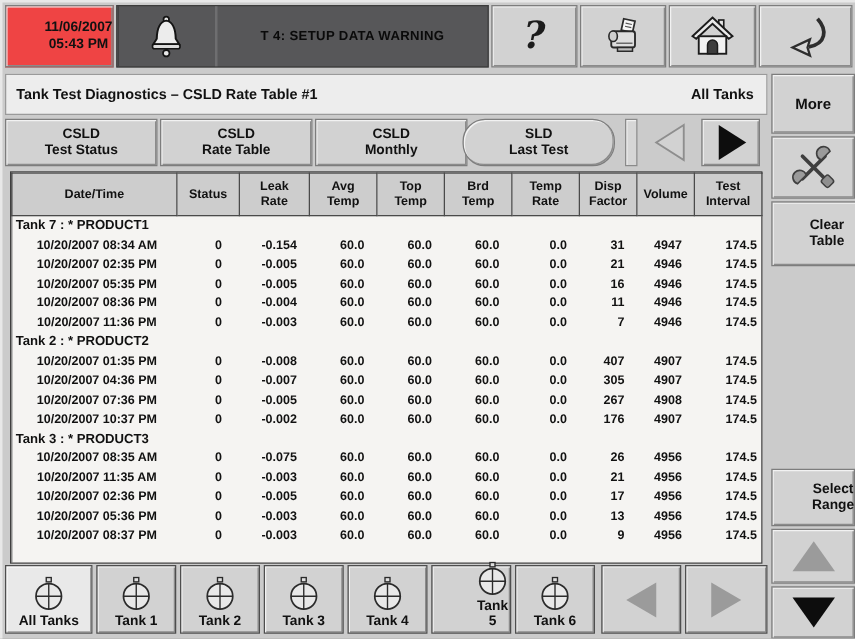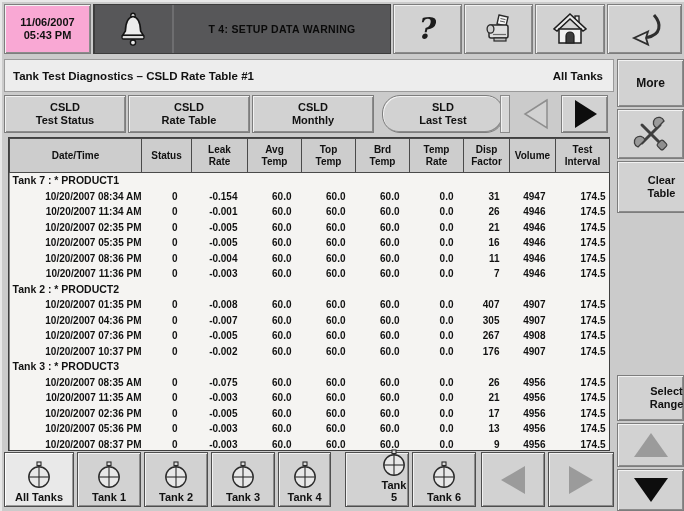--- a/index.html
+++ b/index.html
@@ -10,21 +10,21 @@
     border-top:2px solid #e8e8e8;border-left:2px solid #e8e8e8;box-sizing:border-box;
   }
   .btn{
     position:absolute;background:#d2d2d2;border:1px solid #7d7d7d;
     box-shadow:inset 1px 1px 0 #f2f2f2, inset -1px -1px 0 #8b8b8b;
     display:flex;align-items:center;justify-content:center;text-align:center;
     box-sizing:border-box;cursor:default;
   }
   .btn .two-line{line-height:13px;font-size:11px;}
   
-  #datetime{left:2px;top:2px;width:87px;height:50px;font-size:11px;line-height:14px;background:#f9a8d4;}
+  #datetime{left:2px;top:2px;width:87px;height:50px;font-size:11px;line-height:14px;background:#ef4444;justify-content:flex-end;}
   #alarm-bar{
     position:absolute;left:91px;top:2px;width:298px;height:50px;background:#575759;
     border:1px solid #3c3c3c;box-sizing:border-box;display:flex;align-items:center;
   }
   #bell-zone{width:78px;height:100%;display:flex;align-items:center;justify-content:center;border-right:2px solid #6e6e70;box-shadow:1px 0 0 #3c3c3c inset;}
   #alarm-title{flex:1;text-align:center;font-size:10.5px;color:#0a0a0a;letter-spacing:.3px;}
   .tb-btn{top:2px;height:50px;}
   #help-btn{left:391px;width:69px;}
   #print-btn{left:462px;width:69px;}
   #home-btn{left:533px;width:70px;}
@@ -32,21 +32,21 @@
   #help-glyph{font-family:"DejaVu Serif","Liberation Serif",serif;font-size:30px;font-style:italic;color:#1c1c1c;line-height:30px;}
   
   #title-row{
     position:absolute;left:2px;top:57px;width:610px;height:33px;background:#ededed;
     border:1px solid #9a9a9a;box-sizing:border-box;display:flex;align-items:center;font-size:11.5px;
   }
   #page-title{padding-left:8px;flex:1;text-align:left;}
   #scope-label{padding-right:10px;}
   
   .tab{top:93px;height:38px;width:122px;}
-  #tab-0{left:2px;} #tab-1{left:126px;} #tab-2{left:250px;} #tab-3{left:380px;border-radius:18px;}
+  #tab-0{left:2px;} #tab-1{left:126px;} #tab-2{left:250px;} #tab-3{left:368px;border-radius:18px;}
   #tab-sliver{left:498px;top:93px;width:10px;height:38px;position:absolute;background:#d6d6d6;border:1px solid #8a8a8a;box-shadow:inset 1px 1px 0 #f0f0f0;box-sizing:border-box;}
   .tab-arrow{position:absolute;top:93px;width:47px;height:38px;display:flex;align-items:center;justify-content:center;}
   #tab-left-arrow{left:510px;}
   #tab-right-arrow{left:559px;background:#d2d2d2;border:1px solid #7d7d7d;box-shadow:inset 1px 1px 0 #f2f2f2, inset -1px -1px 0 #8b8b8b;box-sizing:border-box;}
   
   #more-btn{left:615px;top:57px;width:67px;height:48px;font-size:12px;}
   #tools-btn{left:615px;top:107px;width:67px;height:50px;}
   #clear-btn{left:615px;top:159px;width:89px;height:52px;}
   #select-btn{left:615px;top:373px;width:67px;height:46px;padding-left:32px;}
   #scroll-up-btn{left:615px;top:421px;width:67px;height:44px;}
@@ -55,30 +55,30 @@
   #data-table-wrap{
     position:absolute;left:6px;top:135px;width:602px;height:314px;background:#f5f4f2;
     border:1px solid #3f3f3f;box-sizing:border-box;box-shadow:1px 0 0 #8a8a8a inset;
   }
   table{border-collapse:collapse;table-layout:fixed;width:600px;}
   th{
     background:#cdcdcd;border:1px solid #4a4a4a;font-size:10px;line-height:11.5px;
     height:33px;text-align:center;padding:0;font-weight:bold;
   }
   td{font-size:10px;font-weight:bold;padding:0 10px 0 0;text-align:right;height:15.5px;line-height:15.5px;white-space:nowrap;overflow:hidden;}
-  td.c0{text-align:right;padding:0 0 0 4px;}
+  td.c0{text-align:center;padding:0 0 0 4px;}
   td.c1{padding-right:14px;}
   td.c9{padding-right:4px;}
   tr.group-row td{text-align:left;padding-left:3px;font-size:10.5px;}
   
   .tank-btn{top:450px;height:55px;flex-direction:column;justify-content:flex-end;padding-bottom:3px;font-size:11px;border-color:#4e4e4e;}
   .tank-btn .ticon{margin-bottom:2px;}
   #tank-all{left:2px;width:70px;background:#e9e9e9;box-shadow:inset 1px 1px 0 #ffffff, inset -1px -1px 0 #9a9a9a;}
   #tank-1{left:75px;width:64px;} #tank-2{left:142px;width:64px;} #tank-3{left:209px;width:64px;}
-  #tank-4{left:276px;width:53px;align-items:center;} #tank-5{left:343px;width:64px;padding-left:34px;} #tank-6{left:410px;width:64px;}
+  #tank-4{left:276px;width:64px;align-items:center;} #tank-5{left:343px;width:64px;padding-left:34px;} #tank-6{left:410px;width:64px;}
   #nav-left{left:479px;top:450px;width:64px;height:55px;border-color:#4e4e4e;}
   #nav-right{left:546px;top:450px;width:66px;height:55px;border-color:#4e4e4e;}
   svg{display:block;}
 </style>
 </head>
 <body>
 
 <div id="screen">
 
   <div id="datetime" class="btn">
@@ -241,32 +241,20 @@
             <td class="c2">-0.154</td>
             <td class="c3">60.0</td>
             <td class="c4">60.0</td>
             <td class="c5">60.0</td>
             <td class="c6">0.0</td>
             <td class="c7">31</td>
             <td class="c8">4947</td>
             <td class="c9">174.5</td>
           </tr>
           <tr>
-            <td class="c0">10/20/2007 11:34 AM</td>
-            <td class="c1">0</td>
-            <td class="c2">-0.001</td>
-            <td class="c3">60.0</td>
-            <td class="c4">60.0</td>
-            <td class="c5">60.0</td>
-            <td class="c6">0.0</td>
-            <td class="c7">26</td>
-            <td class="c8">4946</td>
-            <td class="c9">174.5</td>
-          </tr>
-          <tr>
             <td class="c0">10/20/2007 02:35 PM</td>
             <td class="c1">0</td>
             <td class="c2">-0.005</td>
             <td class="c3">60.0</td>
             <td class="c4">60.0</td>
             <td class="c5">60.0</td>
             <td class="c6">0.0</td>
             <td class="c7">21</td>
             <td class="c8">4946</td>
             <td class="c9">174.5</td>

